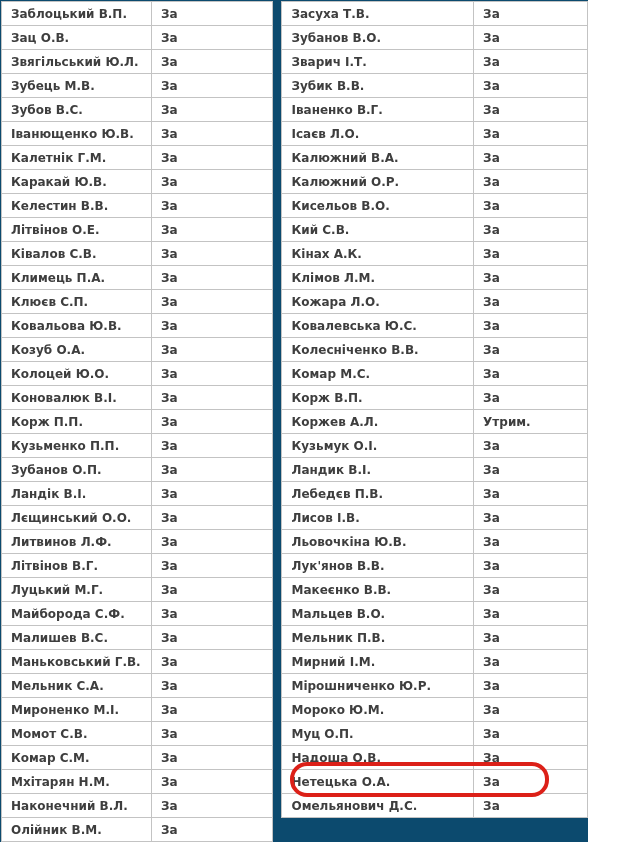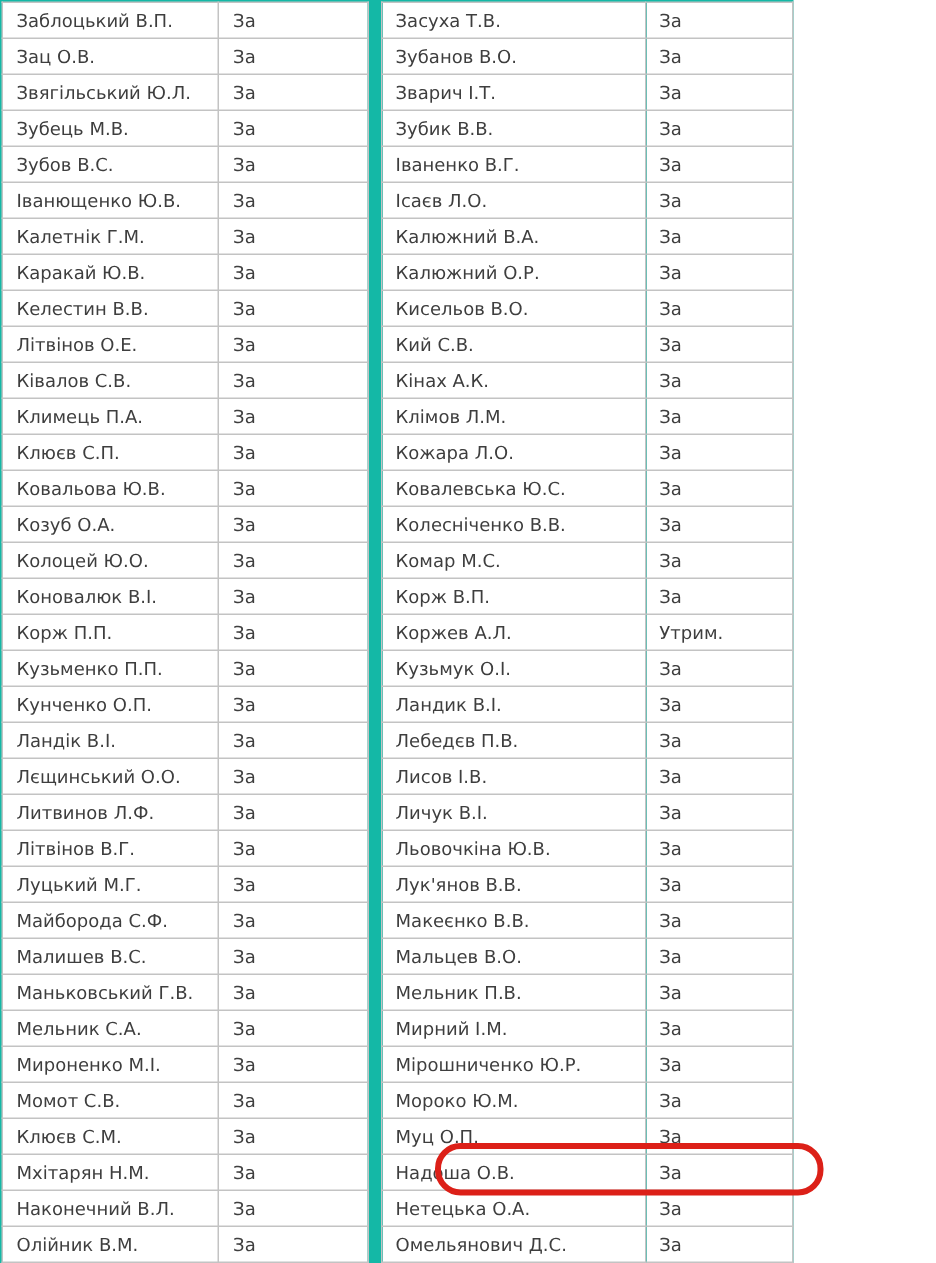--- a/index.html
+++ b/index.html
@@ -1,20 +1,20 @@
 <!DOCTYPE html>
 <html><head>
 <meta charset="utf-8">
 <style>
   html,body{margin:0;padding:0;background:#ffffff;}
   body{
     width:624px;height:842px;overflow:hidden;
     font-family:"DejaVu Sans","Liberation Sans",sans-serif;
   }
-  .page{position:relative;width:529px;height:842px;background:#14b8a6;}
+  .page{position:relative;width:588px;height:842px;background:#0c4a6e;font-weight:bold;}
   .tables{position:absolute;top:1px;left:1px;display:flex;align-items:flex-start;}
   table{border-collapse:collapse;table-layout:fixed;}
   table.t0{margin-right:8px;}
   col.name-col-left{width:151px;}
   col.vote-col-left{width:136px;}
   col.name-col-right{width:199px;}
   col.vote-col-right{width:124px;}
   td{
     border:1px solid #c3c3c3;
     height:23px;
@@ -119,21 +119,21 @@
           </tr>
           <tr>
             <td>Корж П.П.</td>
             <td>За</td>
           </tr>
           <tr>
             <td>Кузьменко П.П.</td>
             <td>За</td>
           </tr>
           <tr>
-            <td>Кунченко О.П.</td>
+            <td>Зубанов О.П.</td>
             <td>За</td>
           </tr>
           <tr>
             <td>Ландік В.І.</td>
             <td>За</td>
           </tr>
           <tr>
             <td>Лєщинський О.О.</td>
             <td>За</td>
           </tr>
@@ -167,21 +167,21 @@
           </tr>
           <tr>
             <td>Мироненко М.І.</td>
             <td>За</td>
           </tr>
           <tr>
             <td>Момот С.В.</td>
             <td>За</td>
           </tr>
           <tr>
-            <td>Клюєв С.М.</td>
+            <td>Комар С.М.</td>
             <td>За</td>
           </tr>
           <tr>
             <td>Мхітарян Н.М.</td>
             <td>За</td>
           </tr>
           <tr>
             <td>Наконечний В.Л.</td>
             <td>За</td>
           </tr>
@@ -280,24 +280,20 @@
           </tr>
           <tr>
             <td>Лебедєв П.В.</td>
             <td>За</td>
           </tr>
           <tr>
             <td>Лисов І.В.</td>
             <td>За</td>
           </tr>
           <tr>
-            <td>Личук В.І.</td>
-            <td>За</td>
-          </tr>
-          <tr>
             <td>Льовочкіна Ю.В.</td>
             <td>За</td>
           </tr>
           <tr>
             <td>Лук'янов В.В.</td>
             <td>За</td>
           </tr>
           <tr>
             <td>Макеєнко В.В.</td>
             <td>За</td>

